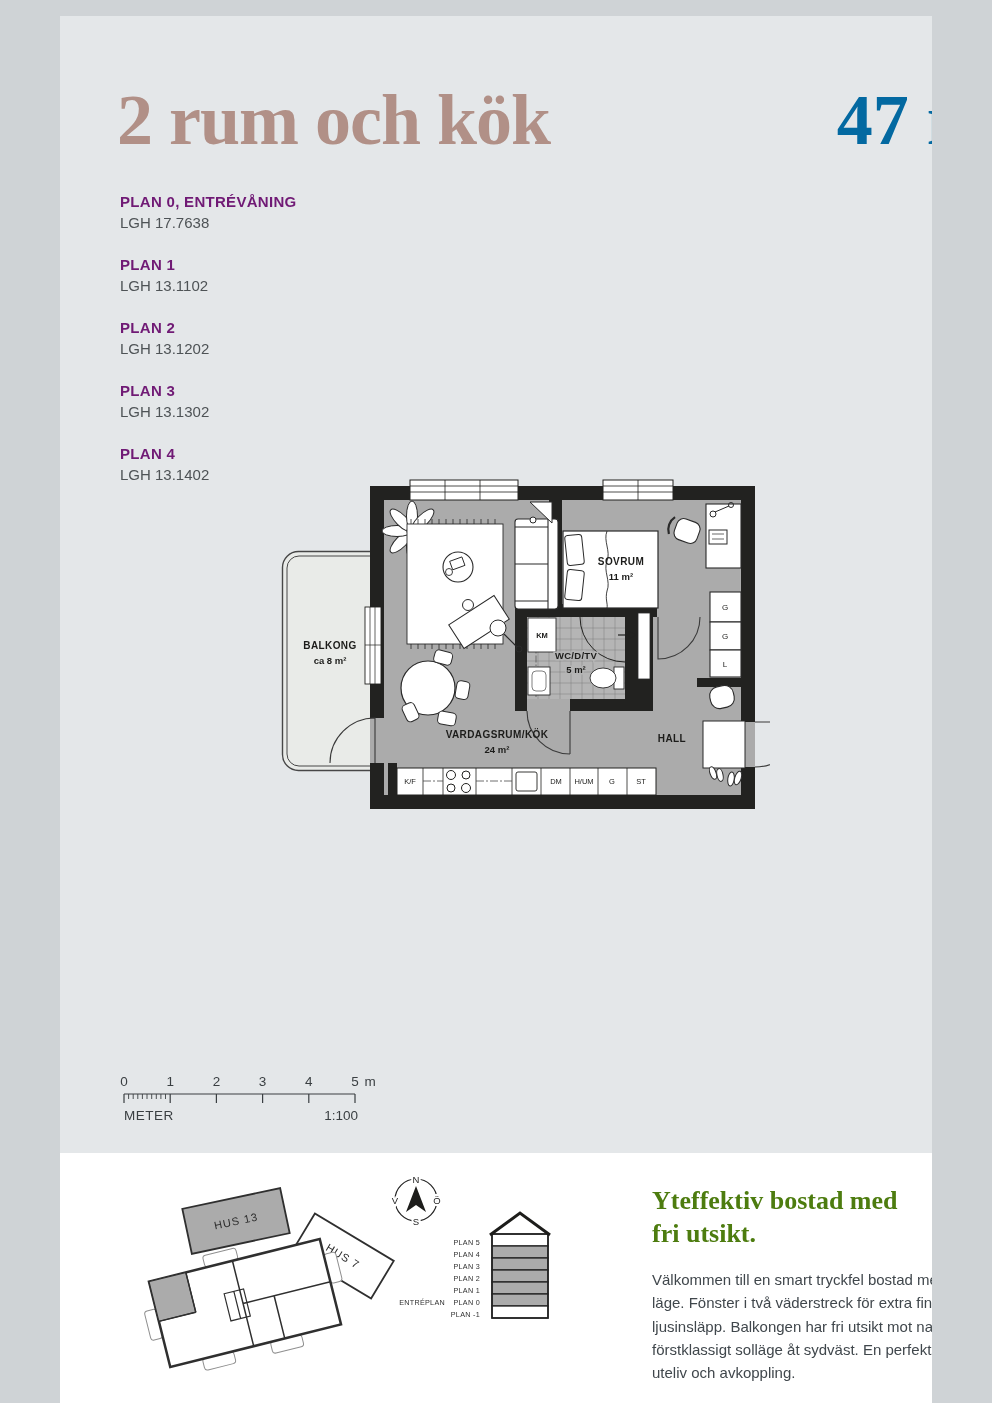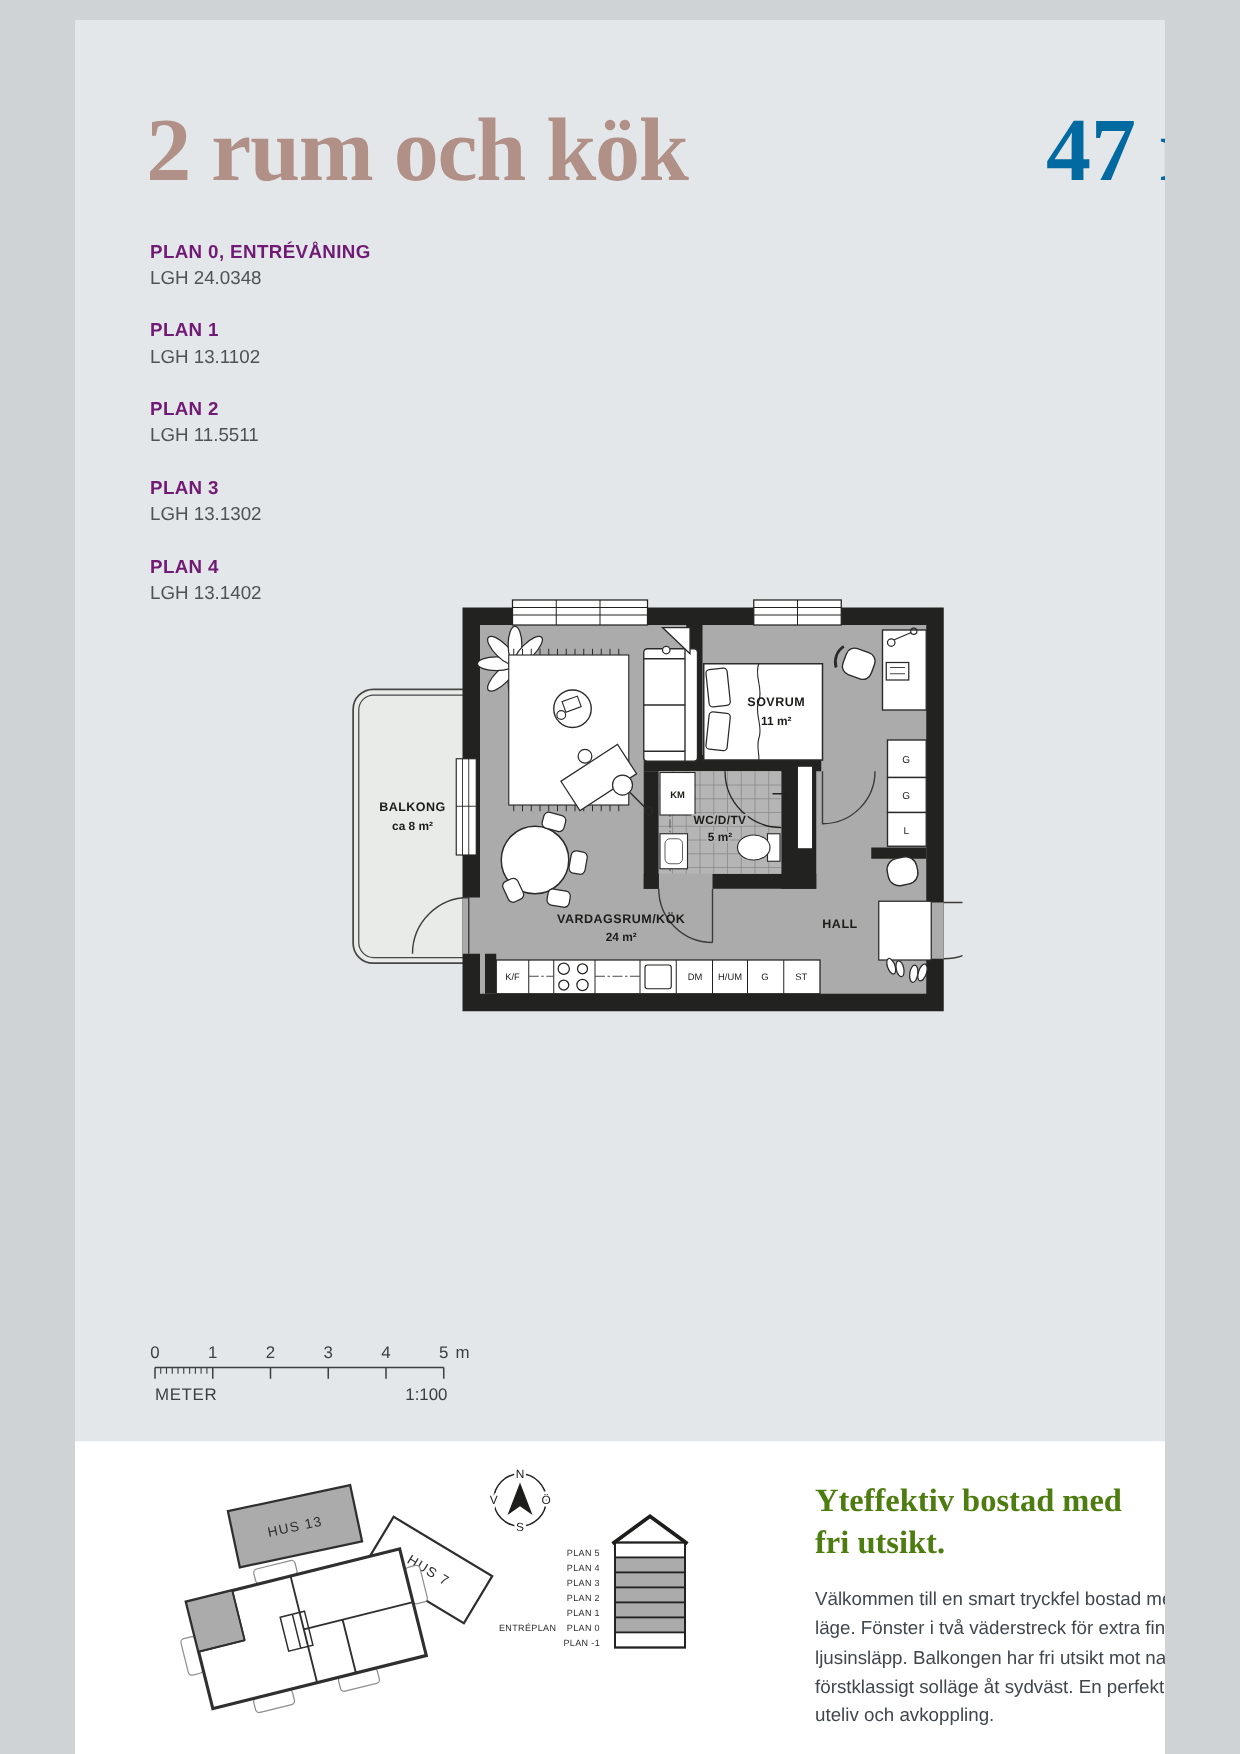--- a/index.html
+++ b/index.html
@@ -33,29 +33,29 @@
 <div class="page">
 
   <div class="top-sheet">
 
     <h1 class="page-title">2 rum och kök</h1>
     <div class="area-label"><span>47 m</span><sup>2</sup></div>
 
     <div class="plan-list">
       <div class="plan-item">
         <div class="plan-name">PLAN 0, ENTRÉVÅNING</div>
-        <div class="plan-lgh">LGH 24.0348</div>
+        <div class="plan-lgh">LGH 17.7638</div>
       </div>
       <div class="plan-item">
         <div class="plan-name">PLAN 1</div>
         <div class="plan-lgh">LGH 13.1102</div>
       </div>
       <div class="plan-item">
         <div class="plan-name">PLAN 2</div>
-        <div class="plan-lgh">LGH 11.5511</div>
+        <div class="plan-lgh">LGH 13.1202</div>
       </div>
       <div class="plan-item">
         <div class="plan-name">PLAN 3</div>
         <div class="plan-lgh">LGH 13.1302</div>
       </div>
       <div class="plan-item">
         <div class="plan-name">PLAN 4</div>
         <div class="plan-lgh">LGH 13.1402</div>
       </div>
     </div>

